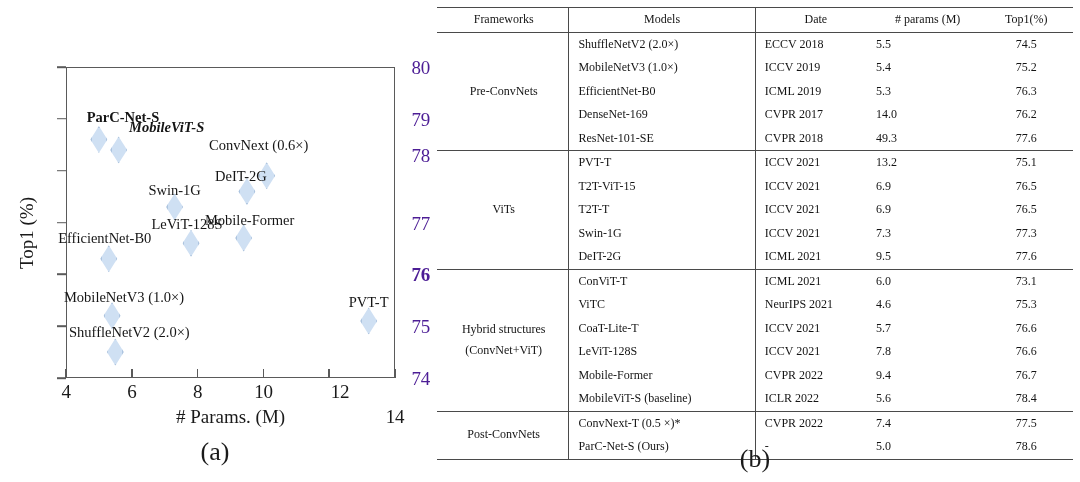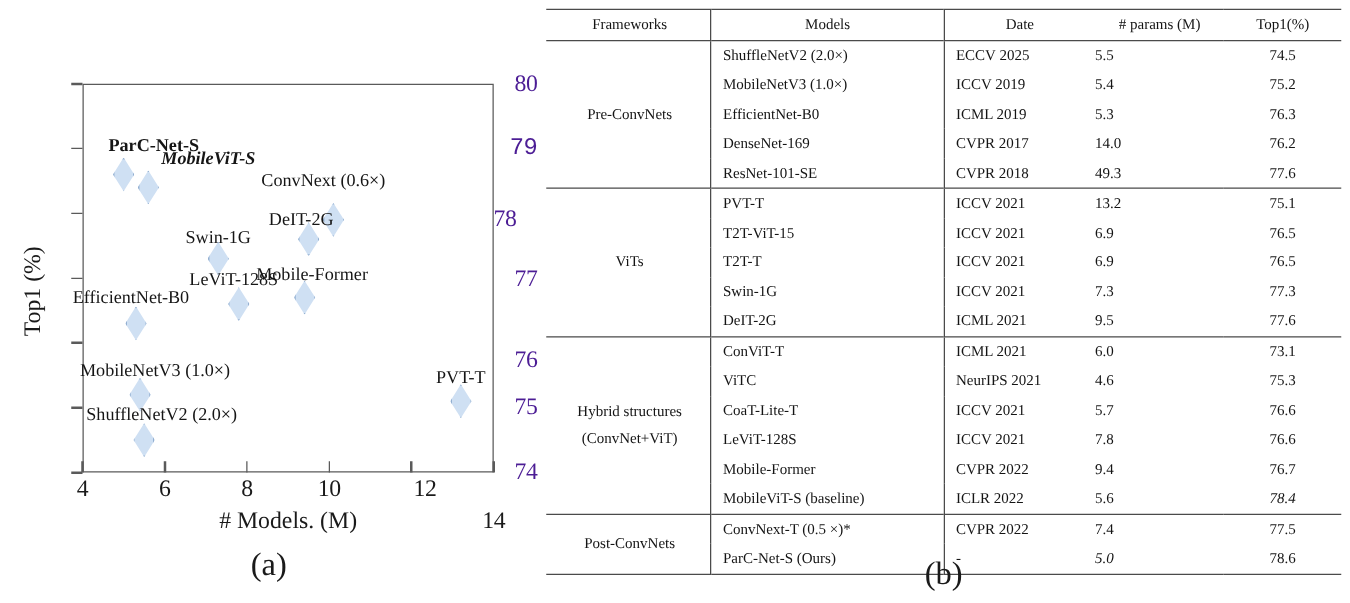--- a/index.html
+++ b/index.html
@@ -149,21 +149,21 @@
   thead td.col-models { text-align: center !important; padding-left: 0 !important; }
   thead td.col-date   { text-align: center !important; padding-left: 0 !important; }
 
   .rule-top      { border-top: 1.8px solid #4a4a4a; }
   .rule-head     { border-bottom: 1.4px solid #4a4a4a; }
   .rule-group    { border-top: 1.8px solid #4a4a4a; }
   .rule-bottom   { border-bottom: 1.8px solid #4a4a4a; }
 
   .v-mid { vertical-align: middle; }
   .b { font-weight: bold; }
-  .i { font-style: italic; }
+  .i { }
 
   #caption-b {
     position: absolute;
     left: 0; top: 444px;
     width: 650px;
     text-align: center;
     font-size: 26px;
   }
 </style>
 </head>
@@ -171,27 +171,27 @@
 
 <div id="figure-a">
 
   <div id="plot-area"></div>
 
   <div id="y-ticks">
       <div class="ytick-label" style="top: 378px;">74</div>
       <div class="ytick-mark" style="top: 378px;"></div>
       <div class="ytick-label" style="top: 326.167px;">75</div>
       <div class="ytick-mark" style="top: 326.167px;"></div>
-      <div class="ytick-label" style="top: 288px;">76</div>
+      <div class="ytick-label" style="top: 274px; font-weight: bold;">76</div>
       <div class="ytick-mark" style="top: 274.333px;"></div>
       <div class="ytick-label" style="top: 222.5px;">77</div>
       <div class="ytick-mark" style="top: 222.5px;"></div>
-      <div class="ytick-label" style="top: 175px; text-align: center;">78</div>
+      <div class="ytick-label" style="top: 155px;">78</div>
       <div class="ytick-mark" style="top: 170.667px;"></div>
-      <div class="ytick-label" style="top: 118.833px; font-family: Liberation Mono, monospace;">79</div>
+      <div class="ytick-label" style="top: 118.833px;">79</div>
       <div class="ytick-mark" style="top: 118.833px;"></div>
       <div class="ytick-label" style="top: 67px;">80</div>
       <div class="ytick-mark" style="top: 67px;"></div>
     </div>
   <div id="x-ticks">
       <div class="xtick-label" style="left: 66px;">4</div>
       <div class="xtick-mark" style="left: 65.2px;"></div>
       <div class="xtick-label" style="left: 131.8px;">6</div>
       <div class="xtick-mark" style="left: 131px;"></div>
       <div class="xtick-label" style="left: 197.6px;">8</div>
@@ -224,41 +224,41 @@
       <div class="pt-label" style="left: 174.57px; top: 182.95px;">Swin-1G</div>
       <div class="pt-label" style="left: 249.66px; top: 213.05px;">Mobile-Former</div>
       <div class="pt-label" style="left: 187.02px; top: 217.233px;">LeViT-128S</div>
       <div class="pt-label" style="left: 104.77px; top: 230.783px;">EfficientNet-B0</div>
       <div class="pt-label" style="left: 124.06px; top: 289.8px;">MobileNetV3 (1.0×)</div>
       <div class="pt-label" style="left: 129.35px; top: 325.083px;">ShuffleNetV2 (2.0×)</div>
       <div class="pt-label" style="left: 368.68px; top: 294.983px;">PVT-T</div>
     </div>
 
   <div id="y-axis-title">Top1 (%)</div>
-  <div id="x-axis-title"># Models. (M)</div>
+  <div id="x-axis-title"># Params. (M)</div>
 
   <div id="caption-a">(a)</div>
 </div>
 
 <div id="figure-b">
   <table id="perf-table">
     <thead>
       <tr class="rule-top rule-head">
         <td class="col-frameworks">Frameworks</td>
         <td class="col-models">Models</td>
         <td class="col-date">Date</td>
         <td class="col-params"># params (M)</td>
         <td class="col-top1">Top1(%)</td>
       </tr>
     </thead>
     <tbody id="table-body">
         <tr class="rule-group">
           <td class="col-frameworks v-mid" rowspan="5">Pre-ConvNets</td>
           <td class="col-models ">ShuffleNetV2 (2.0×)</td>
-          <td class="col-date ">ECCV 2025</td>
+          <td class="col-date ">ECCV 2018</td>
           <td class="col-params ">5.5</td>
           <td class="col-top1 ">74.5</td>
         </tr>
         <tr>
           <td class="col-models ">MobileNetV3 (1.0×)</td>
           <td class="col-date ">ICCV 2019</td>
           <td class="col-params ">5.4</td>
           <td class="col-top1 ">75.2</td>
         </tr>
         <tr>

